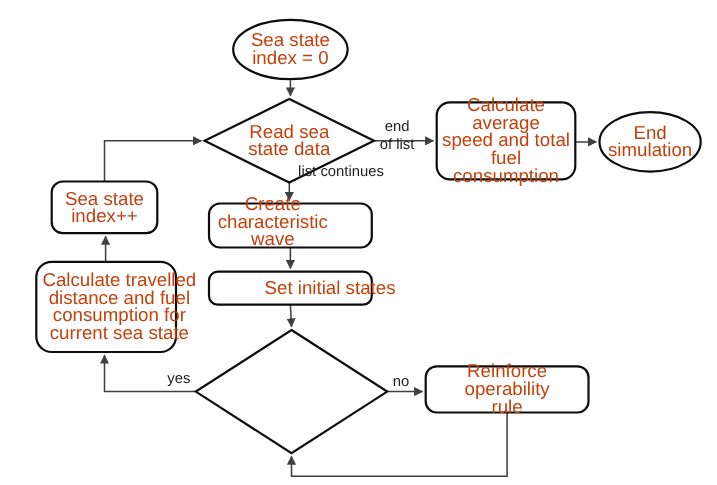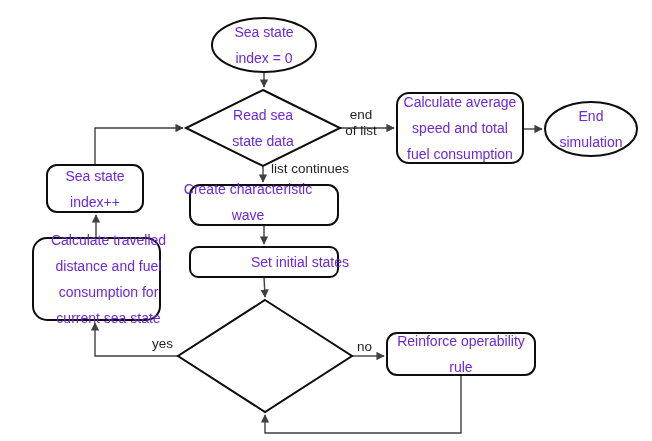--- a/index.html
+++ b/index.html
@@ -13,23 +13,23 @@
     overflow: hidden;
   }
   #wires { position: absolute; left: 0; top: 0; }
   .node-label {
     position: absolute;
     display: flex;
     align-items: center;
     justify-content: center;
     text-align: center;
     white-space: pre-line;
-    font-size: 14px;
-    line-height: 26px;
-    color: #6d28d9;
+    font-size: 17px;
+    line-height: 16px;
+    color: #c2410c;
     pointer-events: none;
   }
   .edge-label {
     position: absolute;
     font-size: 13.5px;
     line-height: 16px;
     white-space: pre-line;
     text-align: center;
     color: #1f1f1f;
     pointer-events: none;
@@ -101,19 +101,19 @@
 distance and fuel
 consumption for
 current sea state</div>
 
   <div class="node-label" style="left:47px; top:165px; width:96px; height:47px;">Sea state
 index++</div>
 
   <div class="edge-label" style="left:333px; top:107px; width:56px;">end
 of list</div>
 
-  <div class="edge-label" style="left:271px; top:161px;">list continues</div>
+  <div class="edge-label" style="left:271px; top:148px;">list continues</div>
 
   <div class="edge-label" style="left:152px; top:336px;">yes</div>
 
   <div class="edge-label" style="left:357px; top:339px;text-align:right;">no</div>
 
 </div>
 
 </body></html>

